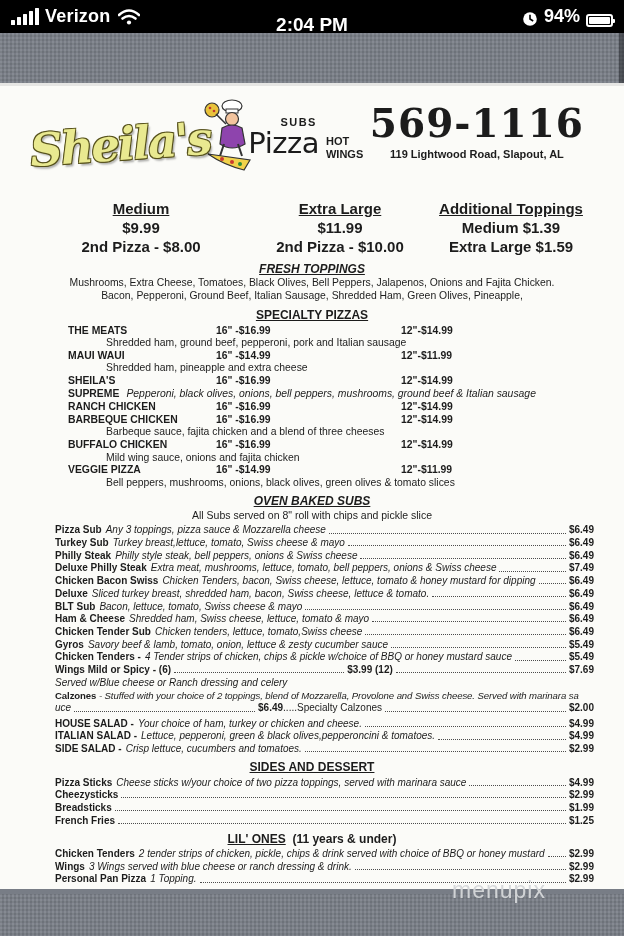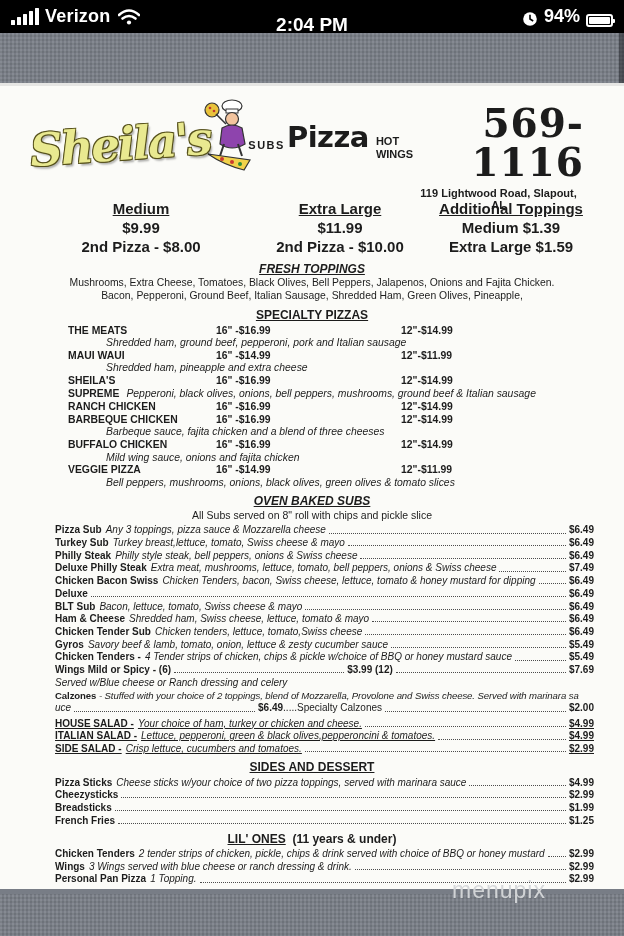--- a/index.html
+++ b/index.html
@@ -47,23 +47,23 @@
   
   .hdr{display:flex;align-items:flex-start;margin-top:8px;height:92px;}
   .logo{display:flex;align-items:center;position:relative;margin-left:2px;}
   .script{
     font-family:"DejaVu Serif",serif;font-style:italic;font-weight:bold;font-size:45px;
     color:#e9e990;letter-spacing:-2px;line-height:1;transform:rotate(-4deg);
     text-shadow:-1px -1px 0 #56511b,1px -1px 0 #56511b,-1px 1px 0 #56511b,1px 1px 0 #56511b,2px 3px 2px rgba(0,0,0,.3);
     margin-top:14px;
   }
   .chef{margin:-4px -6px 0 -8px;flex:0 0 auto;}
-  .pz{display:flex;flex-direction:row;line-height:1;text-align:center;}
+  .pz{display:flex;flex-direction:column;line-height:1;text-align:center;}
   .subs-lbl{font-size:11px;font-weight:bold;letter-spacing:1.5px;align-self:flex-end;margin:0 2px 1px 0;}
-  .pizza-lbl{font-size:29px;font-weight:bold;letter-spacing:-0.5px;font-family:"DejaVu Sans",sans-serif;}
+  .pizza-lbl{font-size:29px;font-weight:normal;letter-spacing:-0.5px;font-family:"DejaVu Sans",sans-serif;}
   .hw{font-size:11px;font-weight:bold;line-height:1.2;margin:22px 0 0 7px;}
   .phone-blk{margin-left:auto;text-align:center;padding:2px 12px 0 0;}
   .phone{font-family:"DejaVu Serif",serif;font-weight:bold;font-size:39px;letter-spacing:1px;line-height:1;text-align:right;}
   .addr{font-size:11px;font-weight:bold;margin-top:5px;}
   
   .pricing{display:flex;margin:6px 4px 0 4px;}
   .pcol{text-align:center;font-size:15px;font-weight:bold;line-height:1.25;}
   .pcol.c1{flex:0 0 218px;}
   .pcol.c2{flex:0 0 180px;}
   .pcol.c3{flex:1;}
@@ -71,32 +71,32 @@
   
   .sec-title{text-align:center;font-weight:bold;text-decoration:underline;font-size:12px;margin-top:7px;line-height:1.15;}
   .sec-title.it{font-style:italic;}
   .sub-sub{text-align:center;font-size:10.5px;margin-top:1px;line-height:1.1;}
   .ft-line{text-align:center;font-size:10.4px;line-height:1.22;}
   
   .sp-row{display:flex;font-weight:bold;font-size:10.4px;line-height:1.12;padding-left:40px;margin-top:1.5px;}
   .sp-name{flex:0 0 148px;white-space:nowrap;}
   .sp-p16{flex:0 0 185px;white-space:nowrap;}
   .sp-p12{white-space:nowrap;}
-  .sp-desc{font-style:italic;font-size:10.4px;line-height:1.1;padding-left:78px;margin-top:0.5px;white-space:nowrap;}
+  .sp-desc{font-size:10.4px;line-height:1.1;padding-left:78px;margin-top:0.5px;white-space:nowrap;}
   .sp-inline .sp-desc-inline{font-style:italic;font-weight:normal;margin-left:7px;white-space:nowrap;}
   
   .lrow{display:flex;align-items:flex-end;font-size:10px;line-height:1.13;padding:0 2px 0 27px;margin-top:1.4px;}
   .lname{font-weight:bold;white-space:nowrap;}
   .ldesc{font-style:italic;margin-left:4px;white-space:nowrap;}
   .leader{flex:1;border-bottom:1.5px dotted #4c4c4c;margin:0 3px 2px 3px;min-width:6px;}
   .lprice{font-weight:bold;white-space:nowrap;text-align:center;}
   .sub-note{font-style:italic;font-size:10px;line-height:1.13;padding-left:27px;margin-top:1.4px;}
   .cal1{font-size:9.6px;line-height:1.15;padding-left:27px;margin-top:2px;white-space:nowrap;letter-spacing:-0.1px;}
   .cal-mid{white-space:nowrap;}
-  .salads{margin-top:4px;text-decoration:underline;}
+  .salads{margin-top:4px;}
   
   .bottom{display:flex;margin-top:5px;padding:0 4px;}
   .bcol{font-size:10.5px;line-height:1.3;text-align:center;}
   .bcol.sodas{flex:0 0 230px;}
   .bcol.liter{flex:0 0 180px;padding-top:16px;}
   .bcol.extras{flex:1;}
   .bold{font-weight:bold;}
   .ul{text-decoration:underline;}
   
   .watermark{
@@ -271,20 +271,21 @@
           <span class="lprice">$7.49</span>
         </div>
         <div class="lrow">
           <span class="lname">Chicken Bacon Swiss</span>
           <span class="ldesc">Chicken Tenders, bacon, Swiss cheese, lettuce, tomato &amp; honey mustard for dipping</span>
           <span class="leader"></span>
           <span class="lprice">$6.49</span>
         </div>
         <div class="lrow">
           <span class="lname">Deluxe</span>
+          <span class="ldesc">Sliced turkey breast, shredded ham, bacon, Swiss cheese, lettuce &amp; tomato.</span>
           <span class="leader"></span>
           <span class="lprice">$6.49</span>
         </div>
         <div class="lrow">
           <span class="lname">BLT Sub</span>
           <span class="ldesc">Bacon, lettuce, tomato, Swiss cheese &amp; mayo</span>
           <span class="leader"></span>
           <span class="lprice">$6.49</span>
         </div>
         <div class="lrow">

